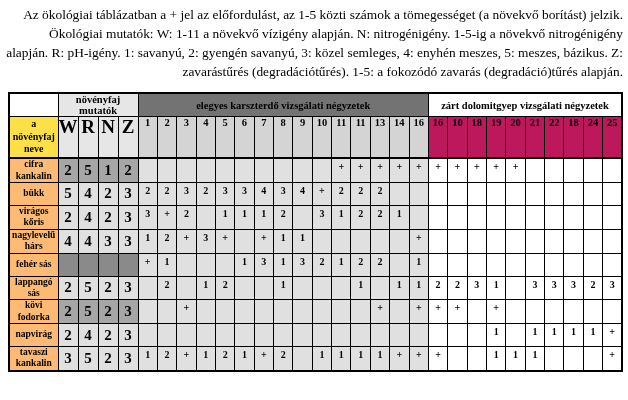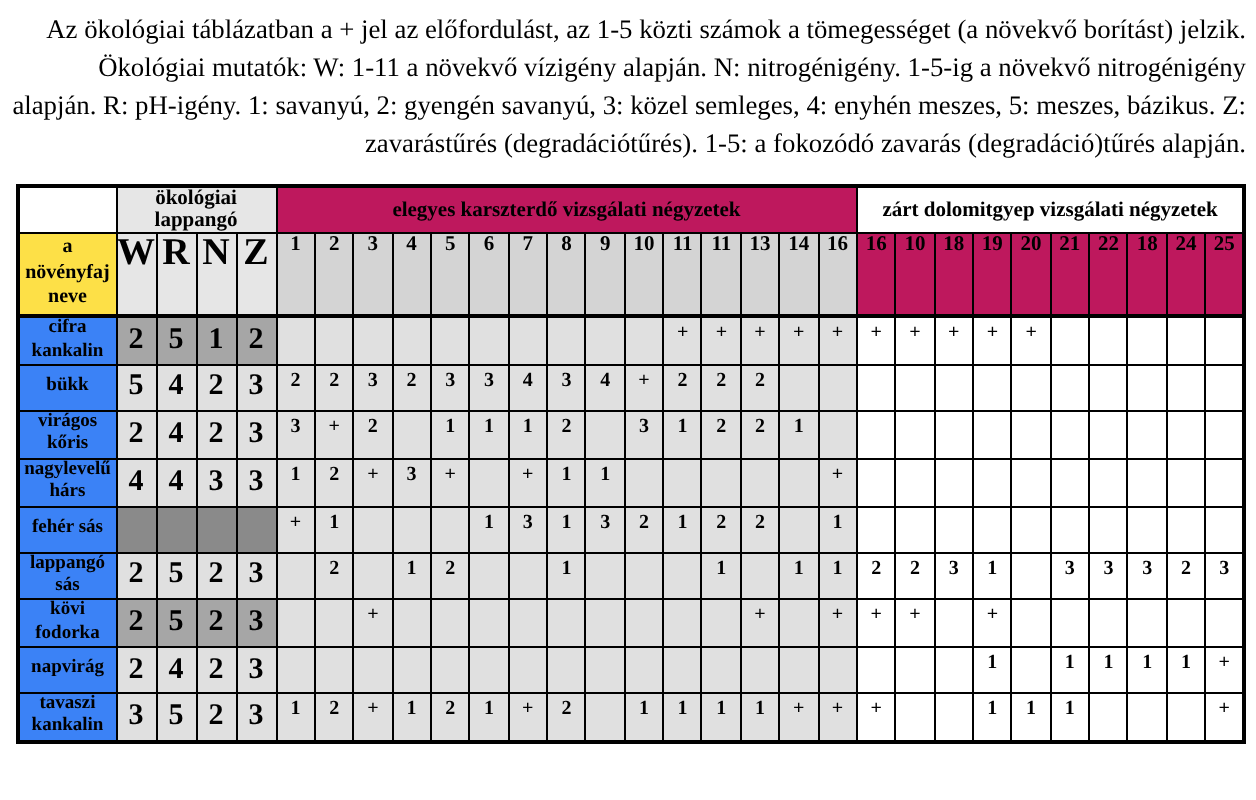--- a/index.html
+++ b/index.html
@@ -27,35 +27,35 @@
     overflow:hidden;
     font-weight:bold;
   }
   col.c-name { width:49px; }
   col.c-ind  { width:20px; }
   col.c-q    { width:19.36px; }
 
   
   .gh { font-size:10.5px; height:22px; vertical-align:middle; line-height:1.05; }
   .gh-ind    { background:#e6e6e6; }
-  .gh-mixed  { background:#be185d; }
+  .gh-mixed  { background:#737373; }
   .gh-closed { background:#ffffff; }
   .corner    { background:#ffffff; }
 
   
   .h-name { background:#fde047; font-size:10px; line-height:1.25; vertical-align:middle; height:40px; }
   .h-ind  { background:#e6e6e6; font-size:19px; vertical-align:top; line-height:1.05; padding-top:1px; }
   .h-q    { font-size:10.5px; vertical-align:top; padding-top:2px; }
   .h-q.gray  { background:#d4d4d4; }
   .h-q.white { background:#be185d; }
   thead tr:last-child th { border-bottom-width:2px; }
 
   
   tbody td { height:20px; }
-  td.name { background:#3b82f6; font-size:9.5px; line-height:1.2; vertical-align:middle; }
+  td.name { background:#fdba74; font-size:9.5px; line-height:1.2; vertical-align:middle; }
   td.ind  { font-size:15px; vertical-align:middle; line-height:1; }
   td.ind.light  { background:#e0e0e0; }
   td.ind.dark   { background:#a6a6a6; }
   td.ind.darker { background:#8a8a8a; }
   td.val { font-size:10px; vertical-align:top; padding-top:2px; line-height:1.1; }
   td.val.gray  { background:#e0e0e0; }
   td.val.white { background:#ffffff; }
 
   .group-start { border-left-width:2px; }
 </style>
@@ -66,21 +66,21 @@
 
 <table class="eco">
   <colgroup>
     <col class="c-name">
     <col class="c-ind" span="4">
     <col class="c-q" span="25">
   </colgroup>
   <thead>
     <tr>
       <th class="corner"></th>
-      <th class="gh gh-ind group-start" colspan="4">ökológiai lappangó</th>
+      <th class="gh gh-ind group-start" colspan="4">növényfaj mutatók</th>
       <th class="gh gh-mixed group-start" colspan="15">elegyes karszterdő vizsgálati négyzetek</th>
       <th class="gh gh-closed group-start" colspan="10">zárt dolomitgyep vizsgálati négyzetek</th>
     </tr>
     <tr id="col-header-row">
       <th class="h-name">a növényfaj neve</th>
     <th class="h-ind group-start">W</th>
         <th class="h-ind">R</th>
         <th class="h-ind">N</th>
         <th class="h-ind">Z</th>
         <th class="h-q gray group-start">1</th>

